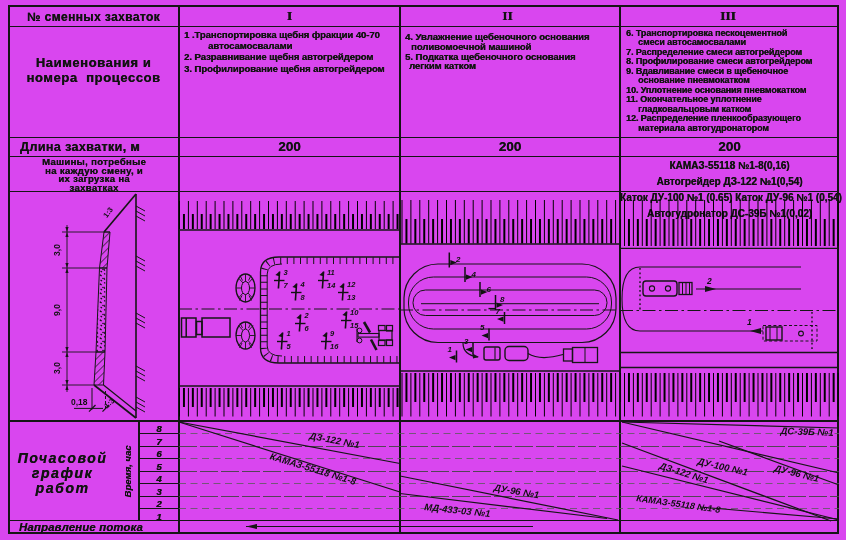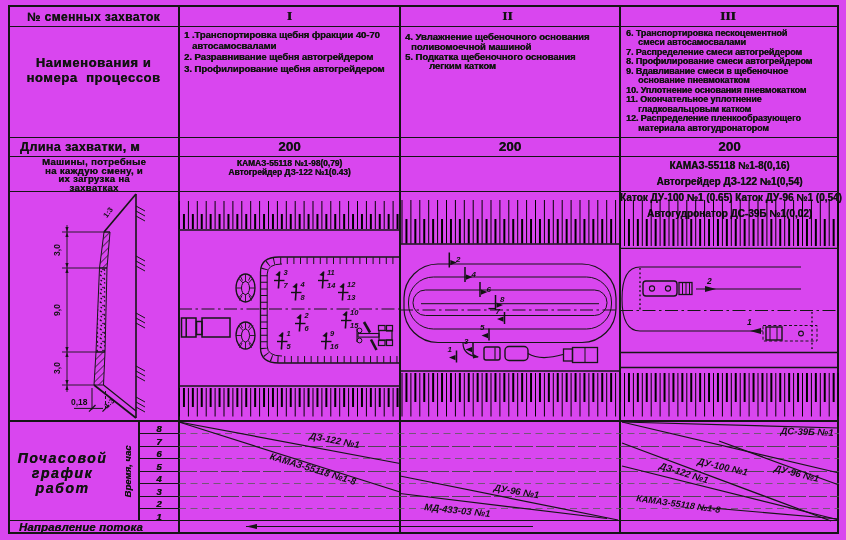--- a/index.html
+++ b/index.html
@@ -41,37 +41,36 @@
 <div class="t ctr" style="left:8px;top:10px;width:171px;font-size:12px;letter-spacing:.4px">№ сменных захваток</div>
 
 <div class="t ctr" style="left:179px;top:8px;width:221px;font-size:13.5px;font-family:'Liberation Serif',serif">I</div>
 
 <div class="t ctr" style="left:400px;top:8px;width:215px;font-size:13.5px;font-family:'Liberation Serif',serif">II</div>
 
 <div class="t ctr" style="left:620px;top:8px;width:216px;font-size:13.5px;font-family:'Liberation Serif',serif">III</div>
 
 <div class="t ctr" style="left:8px;top:55px;width:171px;font-size:13px;letter-spacing:.6px;line-height:15px">Наименования и<br>номера&nbsp; процессов</div>
 
-<div class="t" style="left:184px;top:29px;width:214px;font-size:9.6px;line-height:11.2px;letter-spacing:-0.1px">1 .Транспортировка щебня фракции 40-70<br><span style="margin-left:8px">автосамосвалами</span><br>2. Разравнивание щебня автогрейдером<br>3. Профилирование щебня автогрейдером</div>
-
-<div class="t" style="left:405px;top:32px;width:213px;font-size:9.6px;line-height:9.8px;letter-spacing:-0.1px">4. Увлажнение щебеночного основания<br><span style="margin-left:6px">поливомоечной машиной</span><br>5. Подкатка щебеночного основания<br><span style="margin-left:24px">легким катком</span></div>
+<div class="t" style="left:184px;top:29px;width:214px;font-size:9.6px;line-height:11.2px;letter-spacing:-0.1px">1 .Транспортировка щебня фракции 40-70<br><span style="margin-left:24px">автосамосвалами</span><br>2. Разравнивание щебня автогрейдером<br>3. Профилирование щебня автогрейдером</div>
+
+<div class="t" style="left:405px;top:32px;width:213px;font-size:9.6px;line-height:9.8px;letter-spacing:-0.1px">4. Увлажнение щебеночного основания<br><span style="margin-left:6px">поливомоечной машиной</span><br>5. Подкатка щебеночного основания<br><span style="margin-left:4px">легким катком</span></div>
 
 <div class="t" style="left:626px;top:28.5px;width:212px;font-size:9px;line-height:9.55px;letter-spacing:-0.1px">6. Транспортировка пескоцементной<br><span style="margin-left:12px">смеси автосамосвалами</span><br>7. Распределение смеси автогрейдером<br>8. Профилирование смеси автогрейдером<br>9. Вдавливание смеси в щебеночное<br><span style="margin-left:12px">основание пневмокатком</span><br>10. Уплотнение основания пневмокатком<br>11. Окончательное уплотнение<br><span style="margin-left:12px">гладковальцовым катком</span><br>12. Распределение пленкообразующего<br><span style="margin-left:12px">материала автогудронатором</span></div>
 
 <div class="t" style="left:20px;top:140px;font-size:12.5px;letter-spacing:.4px">Длина захватки, м</div>
 
 <div class="t ctr" style="left:179px;top:139px;width:221px;font-size:13.5px">200</div>
 
 <div class="t ctr" style="left:400px;top:139px;width:220px;font-size:13.5px">200</div>
 
 <div class="t ctr" style="left:620px;top:139px;width:219px;font-size:13.5px">200</div>
 
 <div class="t ctr" style="left:8px;top:158px;width:172px;font-size:9.6px;line-height:8.7px;letter-spacing:.3px">Машины, потребные<br>на каждую смену, и<br>их загрузка на<br>захватках</div>
 
-<div class="t ctr" style="left:179px;top:159px;width:221px;font-size:8.4px;line-height:9px">КАМАЗ-55118 №1-98(0,79)<br>Автогрейдер ДЗ-122 №1(0.43)</div>
 
 
 <div class="t ctr" style="left:620px;top:157.5px;width:219px;font-size:10px;line-height:16px">КАМАЗ-55118 №1-8(0,16)<br>Автогрейдер ДЗ-122 №1(0,54)<br>Каток ДУ-100 №1 (0.65) Каток ДУ-96 №1 (0,54)<br>Автогудронатор ДС-39Б №1(0,02)</div>
 
 <svg style="left:8px;top:192px" width="171" height="229" viewBox="0 0 171 229">
 <defs>
 <pattern id="hatchA" width="5" height="5" patternUnits="userSpaceOnUse" patternTransform="rotate(45)">
 <line x1="0" y1="0" x2="0" y2="5" stroke="#161616" stroke-width="1.3"></line>
 </pattern>
 <pattern id="stip" width="7" height="9" patternUnits="userSpaceOnUse">

